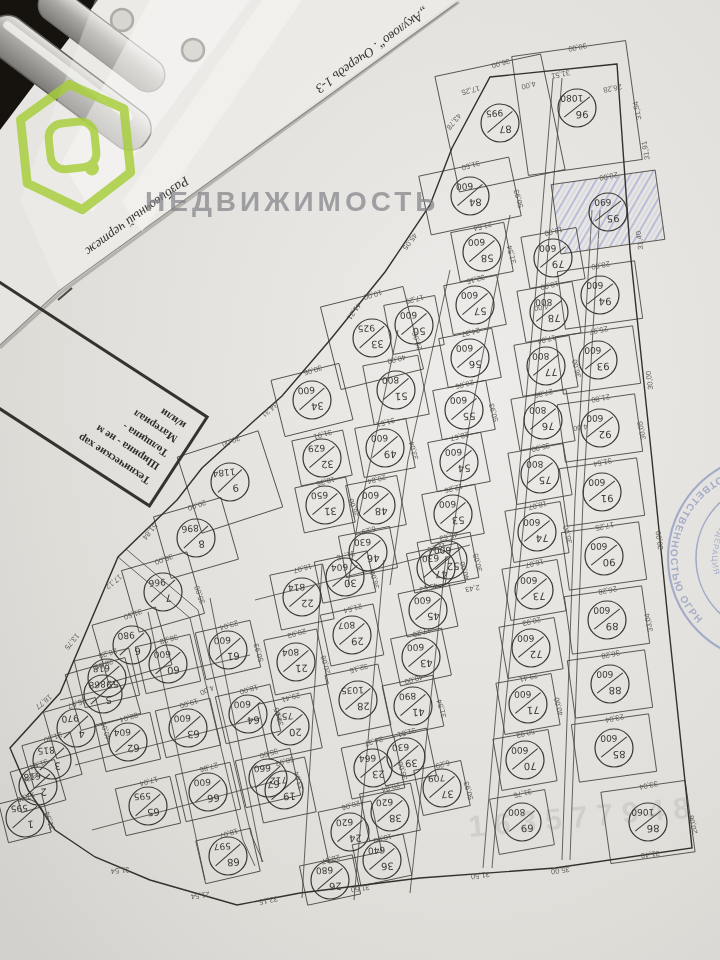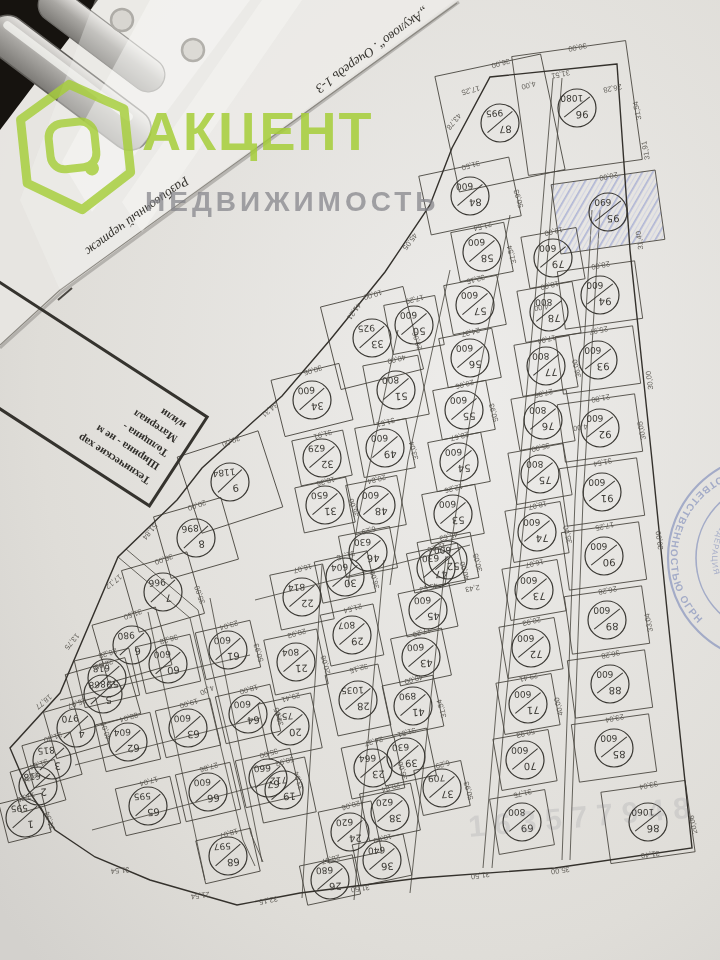--- a/index.html
+++ b/index.html
@@ -943,18 +943,17 @@
     <div>и/или </div>
   </div>
 
   <div class="wm-hex">
     <svg width="120" height="140" viewBox="0 0 120 140">
       <polygon points="60,6 112,36 112,100 60,132 8,100 8,36" fill="none" stroke="#a6ce39" stroke-width="9" stroke-linejoin="round"></polygon>
       <rect x="34" y="44" width="46" height="46" rx="14" fill="none" stroke="#a6ce39" stroke-width="8"></rect>
       <circle cx="74" cy="92" r="7" fill="#a6ce39"></circle>
     </svg>
   </div>
-  <div class="wm-brand">АКЦЕНТ</div>
   <div class="wm-sub">НЕДВИЖИМОСТЬ</div>
 
   <div class="wm-id">163577948</div>
 
 </div>
 
 </body></html>

